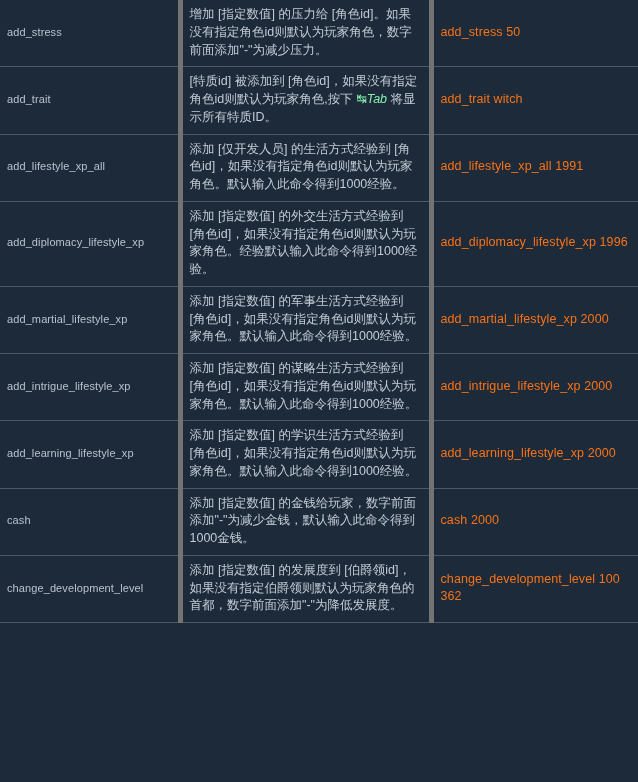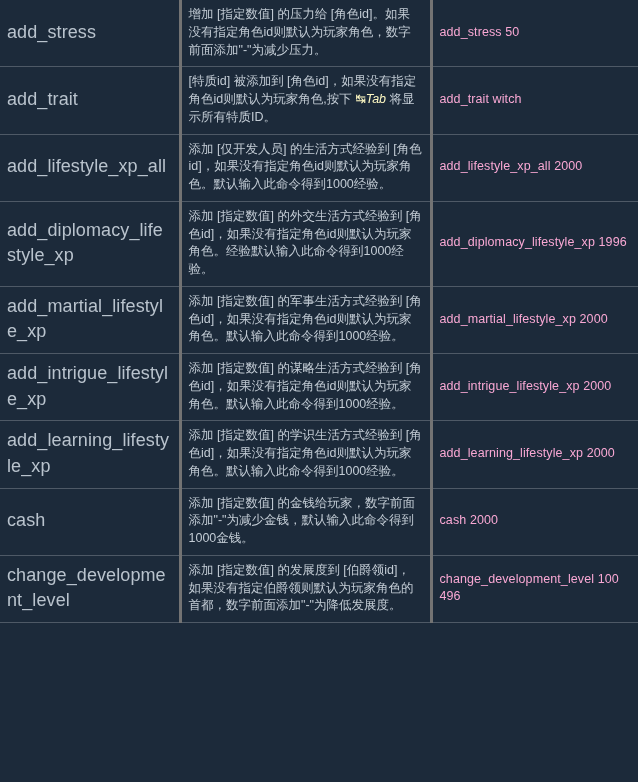--- a/index.html
+++ b/index.html
@@ -23,49 +23,49 @@
   #cmd-table col.c-name { width: 180px; }
   #cmd-table col.c-desc { width: 251px; }
   #cmd-table col.c-example { width: 207px; }
 
   #cmd-table tr {
     border-bottom: 1px solid #4e5966;
   }
   #cmd-table td {
     vertical-align: middle;
     padding: 6px 7px 7px 7px;
-    border-right: 3px solid #737373;
+    border-right: 5px solid #737373;
     border-bottom: 1px solid #4e5966;
     background: #1c2a3a;
     line-height: 1.42;
   }
   #cmd-table td:last-child {
     border-right: 1px solid #4e5966;
   }
 
   .cell-name {
-    font-size: 18px;
+    font-size: 11px;
     color: #b9c3cd;
     letter-spacing: 0.1px;
     word-break: break-all;
   }
   .cell-desc {
     font-size: 12.5px;
     color: #c3ccd5;
     line-height: 1.46;
   }
   .cell-example {
     font-size: 12.5px;
-    color: #f9a8d4;
+    color: #f97316;
     letter-spacing: 0.1px;
     word-break: break-word;
   }
   .kbd-tab {
     font-style: italic;
-    color: #fef9c3;
+    color: #86efac;
   }
 </style>
 </head>
 <body>
 
 <table id="cmd-table">
   <colgroup>
     <col class="c-name">
     <col class="c-desc">
     <col class="c-example">
@@ -81,21 +81,21 @@
 
     <tr>
       <td class="cell-name">add_trait</td>
       <td class="cell-desc"><span>[特质id] 被添加到 [角色id]，如果没有指定角色id则默认为玩家角色,按下 </span><span class="kbd-tab">↹Tab</span><span> 将显示所有特质ID。</span></td>
       <td class="cell-example">add_trait witch</td>
     </tr>
 
     <tr>
       <td class="cell-name">add_lifestyle_xp_all</td>
       <td class="cell-desc">添加 [仅开发人员] 的生活方式经验到 [角色id]，如果没有指定角色id则默认为玩家角色。默认输入此命令得到1000经验。</td>
-      <td class="cell-example">add_lifestyle_xp_all 2000</td>
+      <td class="cell-example">add_lifestyle_xp_all 1991</td>
     </tr>
 
     <tr>
       <td class="cell-name">add_diplomacy_lifestyle_xp</td>
       <td class="cell-desc">添加 [指定数值] 的外交生活方式经验到 [角色id]，如果没有指定角色id则默认为玩家角色。经验默认输入此命令得到1000经验。</td>
       <td class="cell-example">add_diplomacy_lifestyle_xp 1996</td>
     </tr>
 
     <tr>
       <td class="cell-name">add_martial_lifestyle_xp</td>
@@ -119,17 +119,17 @@
     <tr>
       <td class="cell-name">cash</td>
       <td class="cell-desc">添加 [指定数值] 的金钱给玩家，数字前面添加"-"为减少金钱，默认输入此命令得到1000金钱。</td>
       <td class="cell-example">cash 2000</td>
     </tr>
 
 
     <tr>
       <td class="cell-name">change_development_level</td>
       <td class="cell-desc">添加 [指定数值] 的发展度到 [伯爵领id]，如果没有指定伯爵领则默认为玩家角色的首都，数字前面添加"-"为降低发展度。</td>
-      <td class="cell-example">change_development_level 100 496</td>
+      <td class="cell-example">change_development_level 100 362</td>
     </tr>
 
   </tbody>
 </table>
 
 </body></html>

